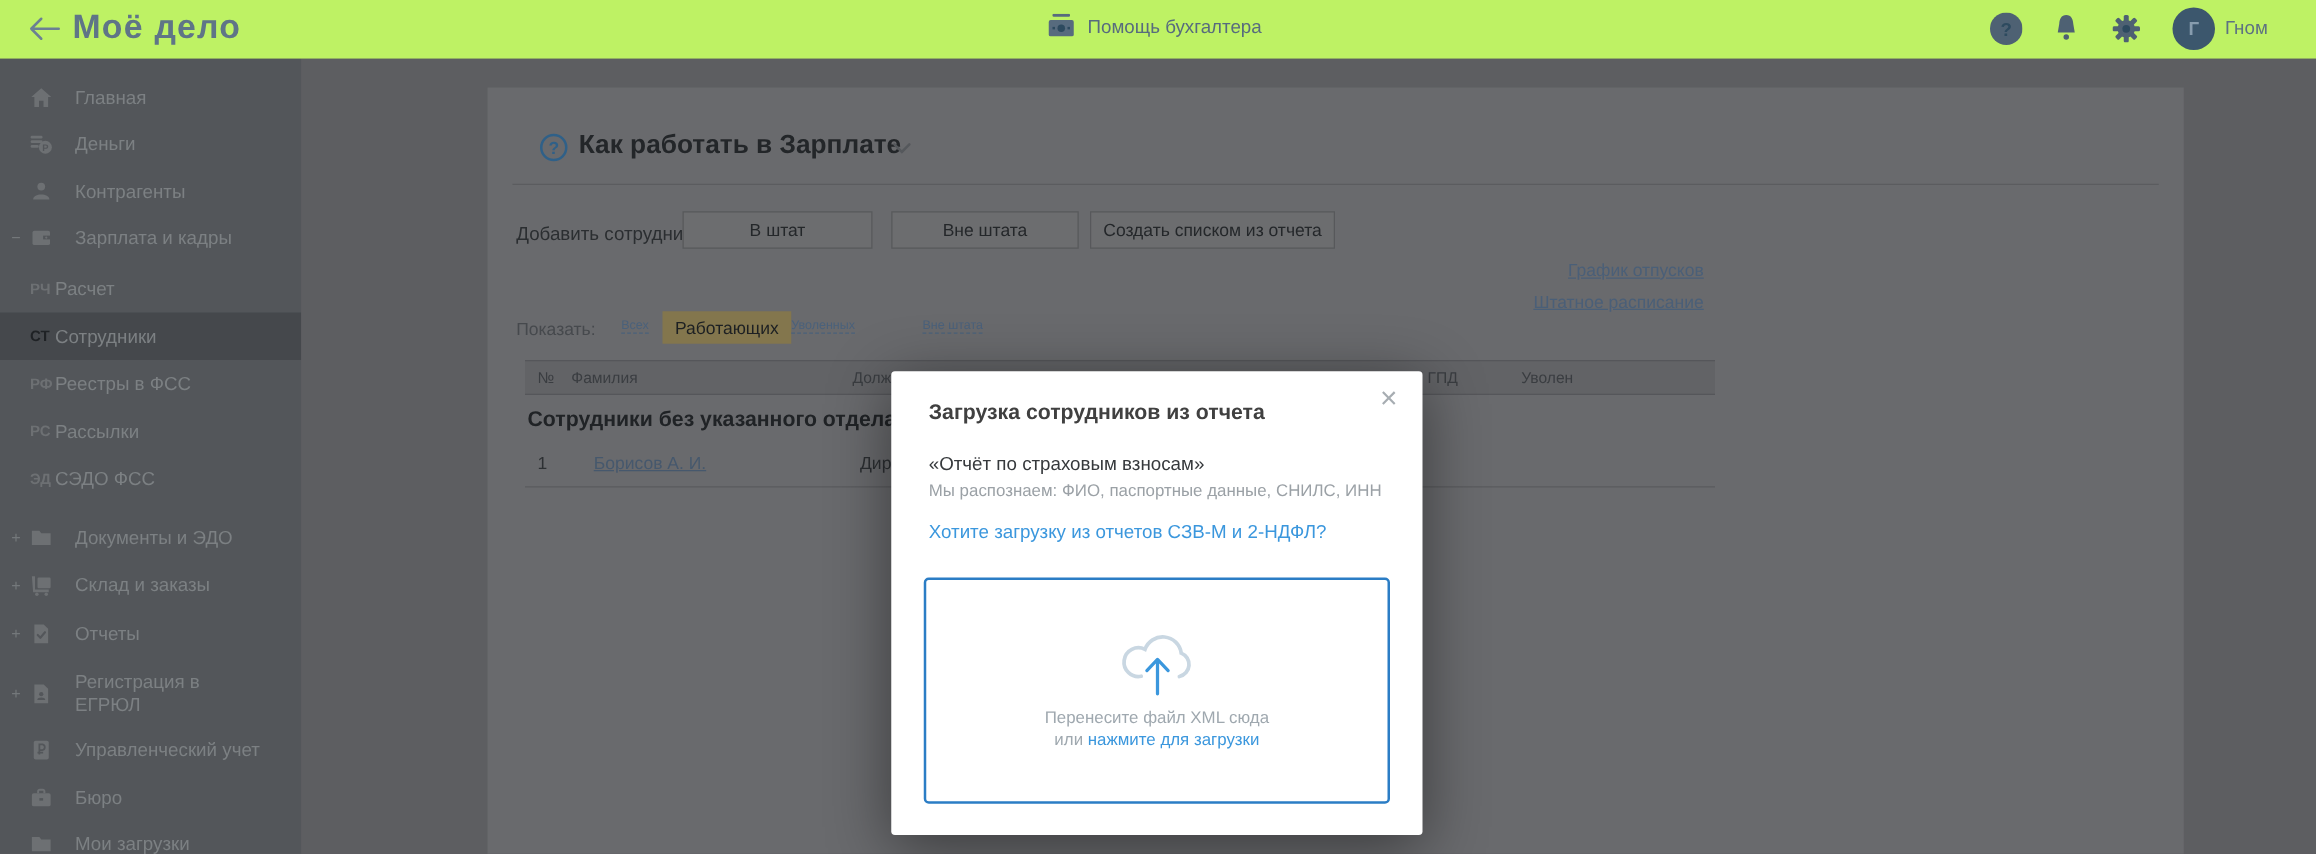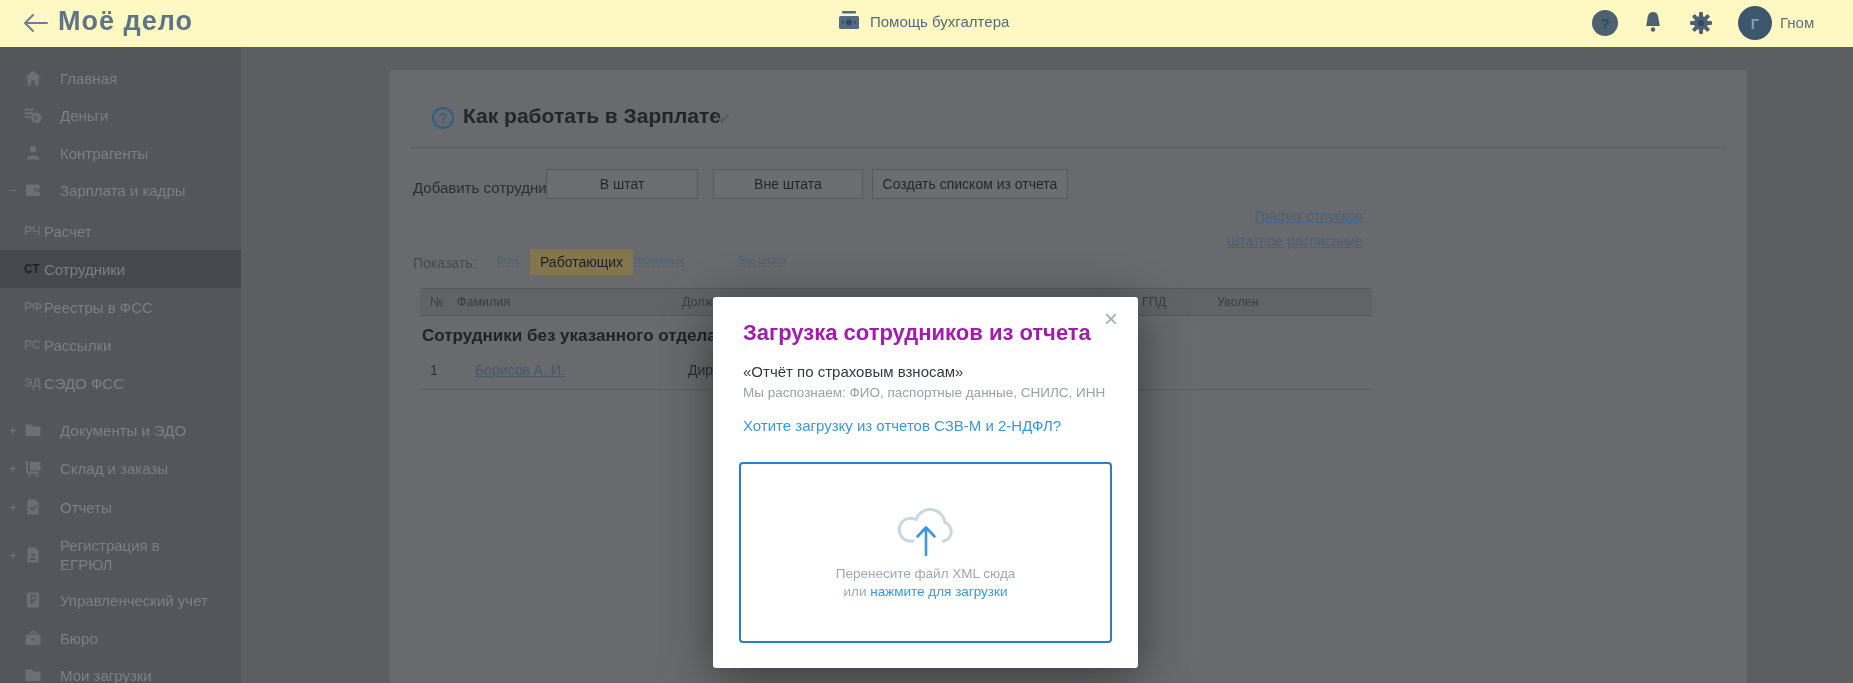--- a/index.html
+++ b/index.html
@@ -1,21 +1,21 @@
 <!DOCTYPE html>
 <html><head>
 <meta charset="utf-8">
 <style>
   * { margin:0; padding:0; box-sizing:border-box; }
   html,body { width:1853px; height:683px; overflow:hidden; background:#5d5e61;
               font-family:"Liberation Sans","DejaVu Sans",sans-serif; }
   #app { position:absolute; left:0; top:0; width:1853px; height:683px; }
 
   
-  #topbar { position:absolute; left:0; top:0; width:1853px; height:47px; background:#fef9c3; }
+  #topbar { position:absolute; left:0; top:0; width:1853px; height:47px; background:#bef264; }
   #back-arrow { position:absolute; left:22px; top:13px; cursor:pointer; }
   #logo { position:absolute; left:58px; top:6px; font-size:27px; font-weight:bold;
           letter-spacing:1px; color:#5f7587; cursor:pointer; }
   #help-center { position:absolute; left:838px; top:11px; display:flex; align-items:flex-end; gap:10px;
                  color:#576b7e; font-size:15px; cursor:pointer; }
   .tb-icon { position:absolute; top:10px; cursor:pointer; }
   #avatar { position:absolute; left:1738px; top:6px; width:34px; height:34px; border-radius:50%;
             background:#3c576d; color:#879cae; font-size:15px; font-weight:bold;
             display:flex; align-items:center; justify-content:center; cursor:pointer; }
   #username { position:absolute; left:1780px; top:14px; font-size:15px; color:#5d7282; cursor:pointer; }
@@ -68,21 +68,21 @@
   #group-heading { position:absolute; left:422px; top:326px; font-size:17px; font-weight:bold; color:#202326; }
   #row-num  { position:absolute; left:430px; top:362px; font-size:14px; color:#2d3033; }
   #row-name { position:absolute; left:475px; top:362px; font-size:14px; color:#46586d;
               text-decoration:underline; cursor:pointer; }
   #row-pos  { position:absolute; left:688px; top:362px; font-size:14px; color:#2b2e31; }
   #row-line { position:absolute; left:420px; top:389px; width:952px; height:1px; background:#5a5b5e; }
 
   
   #modal { position:absolute; left:713px; top:297px; width:425px; height:371px; background:#ffffff;
            border-radius:3px; box-shadow:0 10px 50px rgba(0,0,0,0.45); z-index:5; }
-  #modal-title { position:absolute; left:30px; top:23px; font-size:22px; font-weight:bold; color:#a21caf; }
+  #modal-title { position:absolute; left:30px; top:23px; font-size:17px; font-weight:bold; color:#404040; }
   #modal-close { position:absolute; right:20px; top:10px; font-size:24px; color:#a7adb2;
                  cursor:pointer; line-height:24px; }
   #modal-report { position:absolute; left:30px; top:66px; font-size:15px; color:#36393c; }
   #modal-recognize { position:absolute; left:30px; top:88px; font-size:13.5px; color:#9ba1a6; }
   #modal-altlink { position:absolute; left:30px; top:120px; font-size:15px; color:#3b97dd; cursor:pointer; }
   #dropzone { position:absolute; left:26px; top:165px; width:373px; height:181px;
               border:2px solid #2b7dc5; border-radius:4px; cursor:pointer; text-align:center; }
   #cloud { display:block; margin:34px auto 0; }
   #dz-line1 { margin-top:6px; font-size:13.5px; color:#9fa8af; }
   #dz-line2 { margin-top:3px; font-size:13.5px; color:#9fa8af; }

